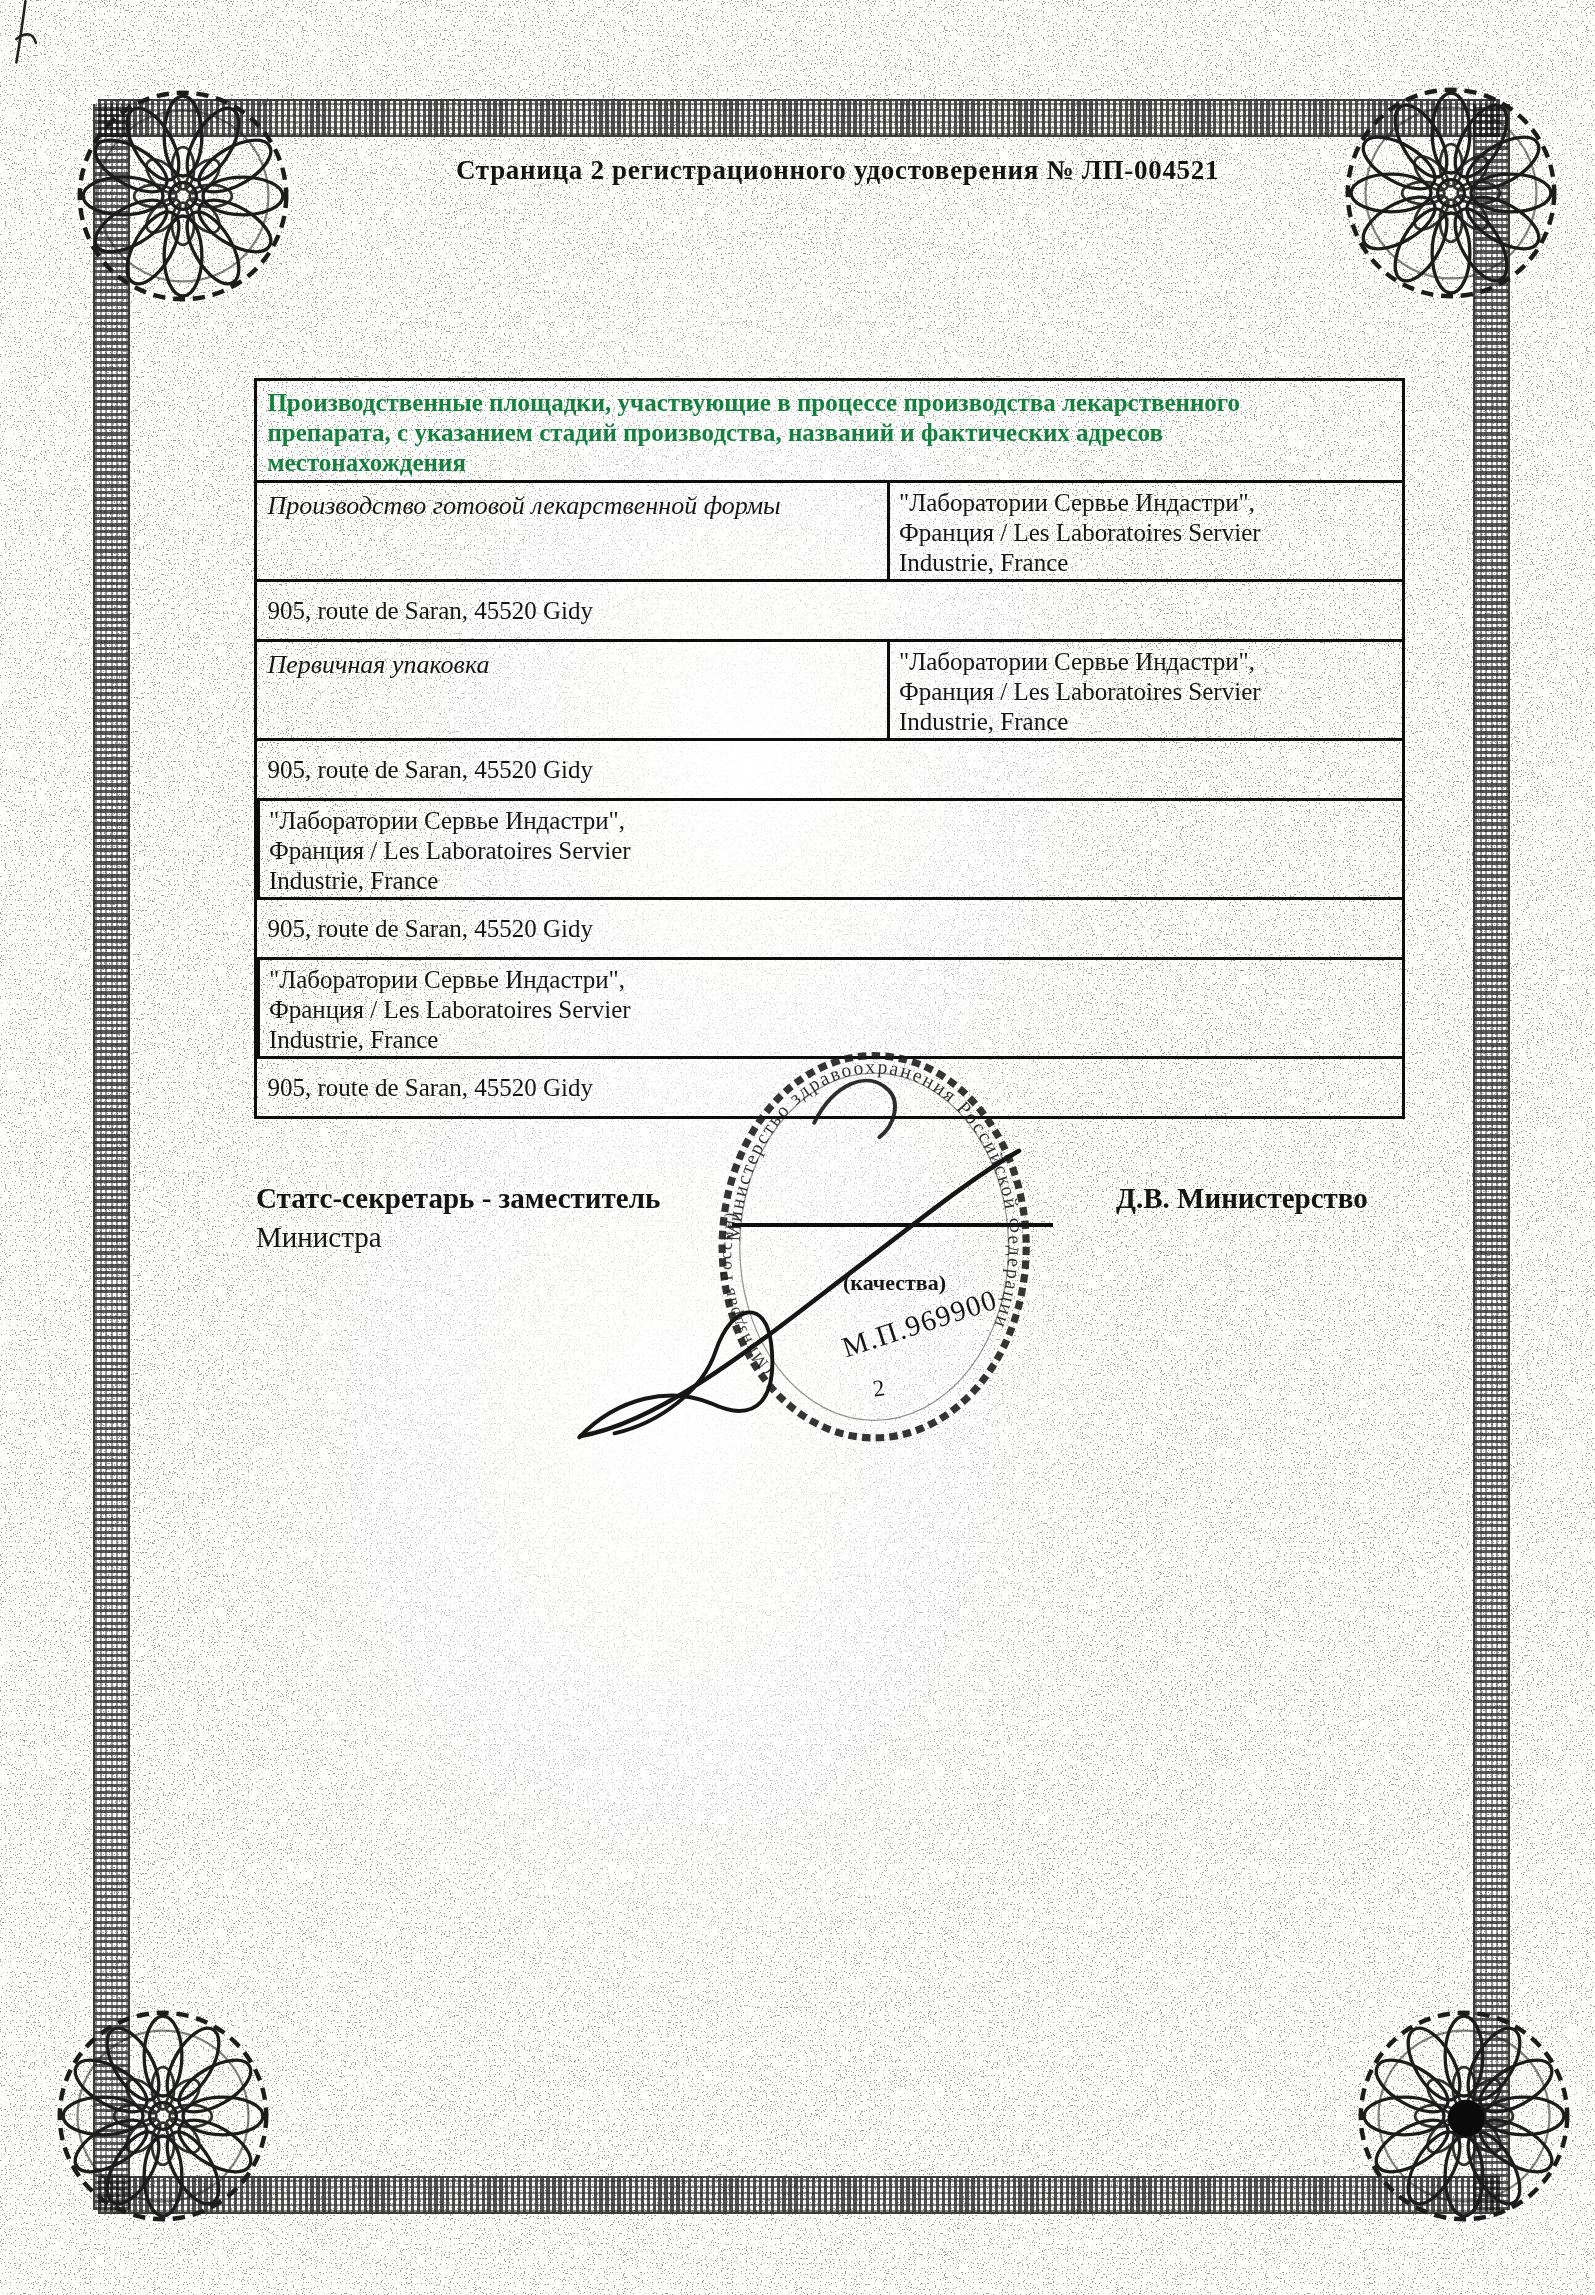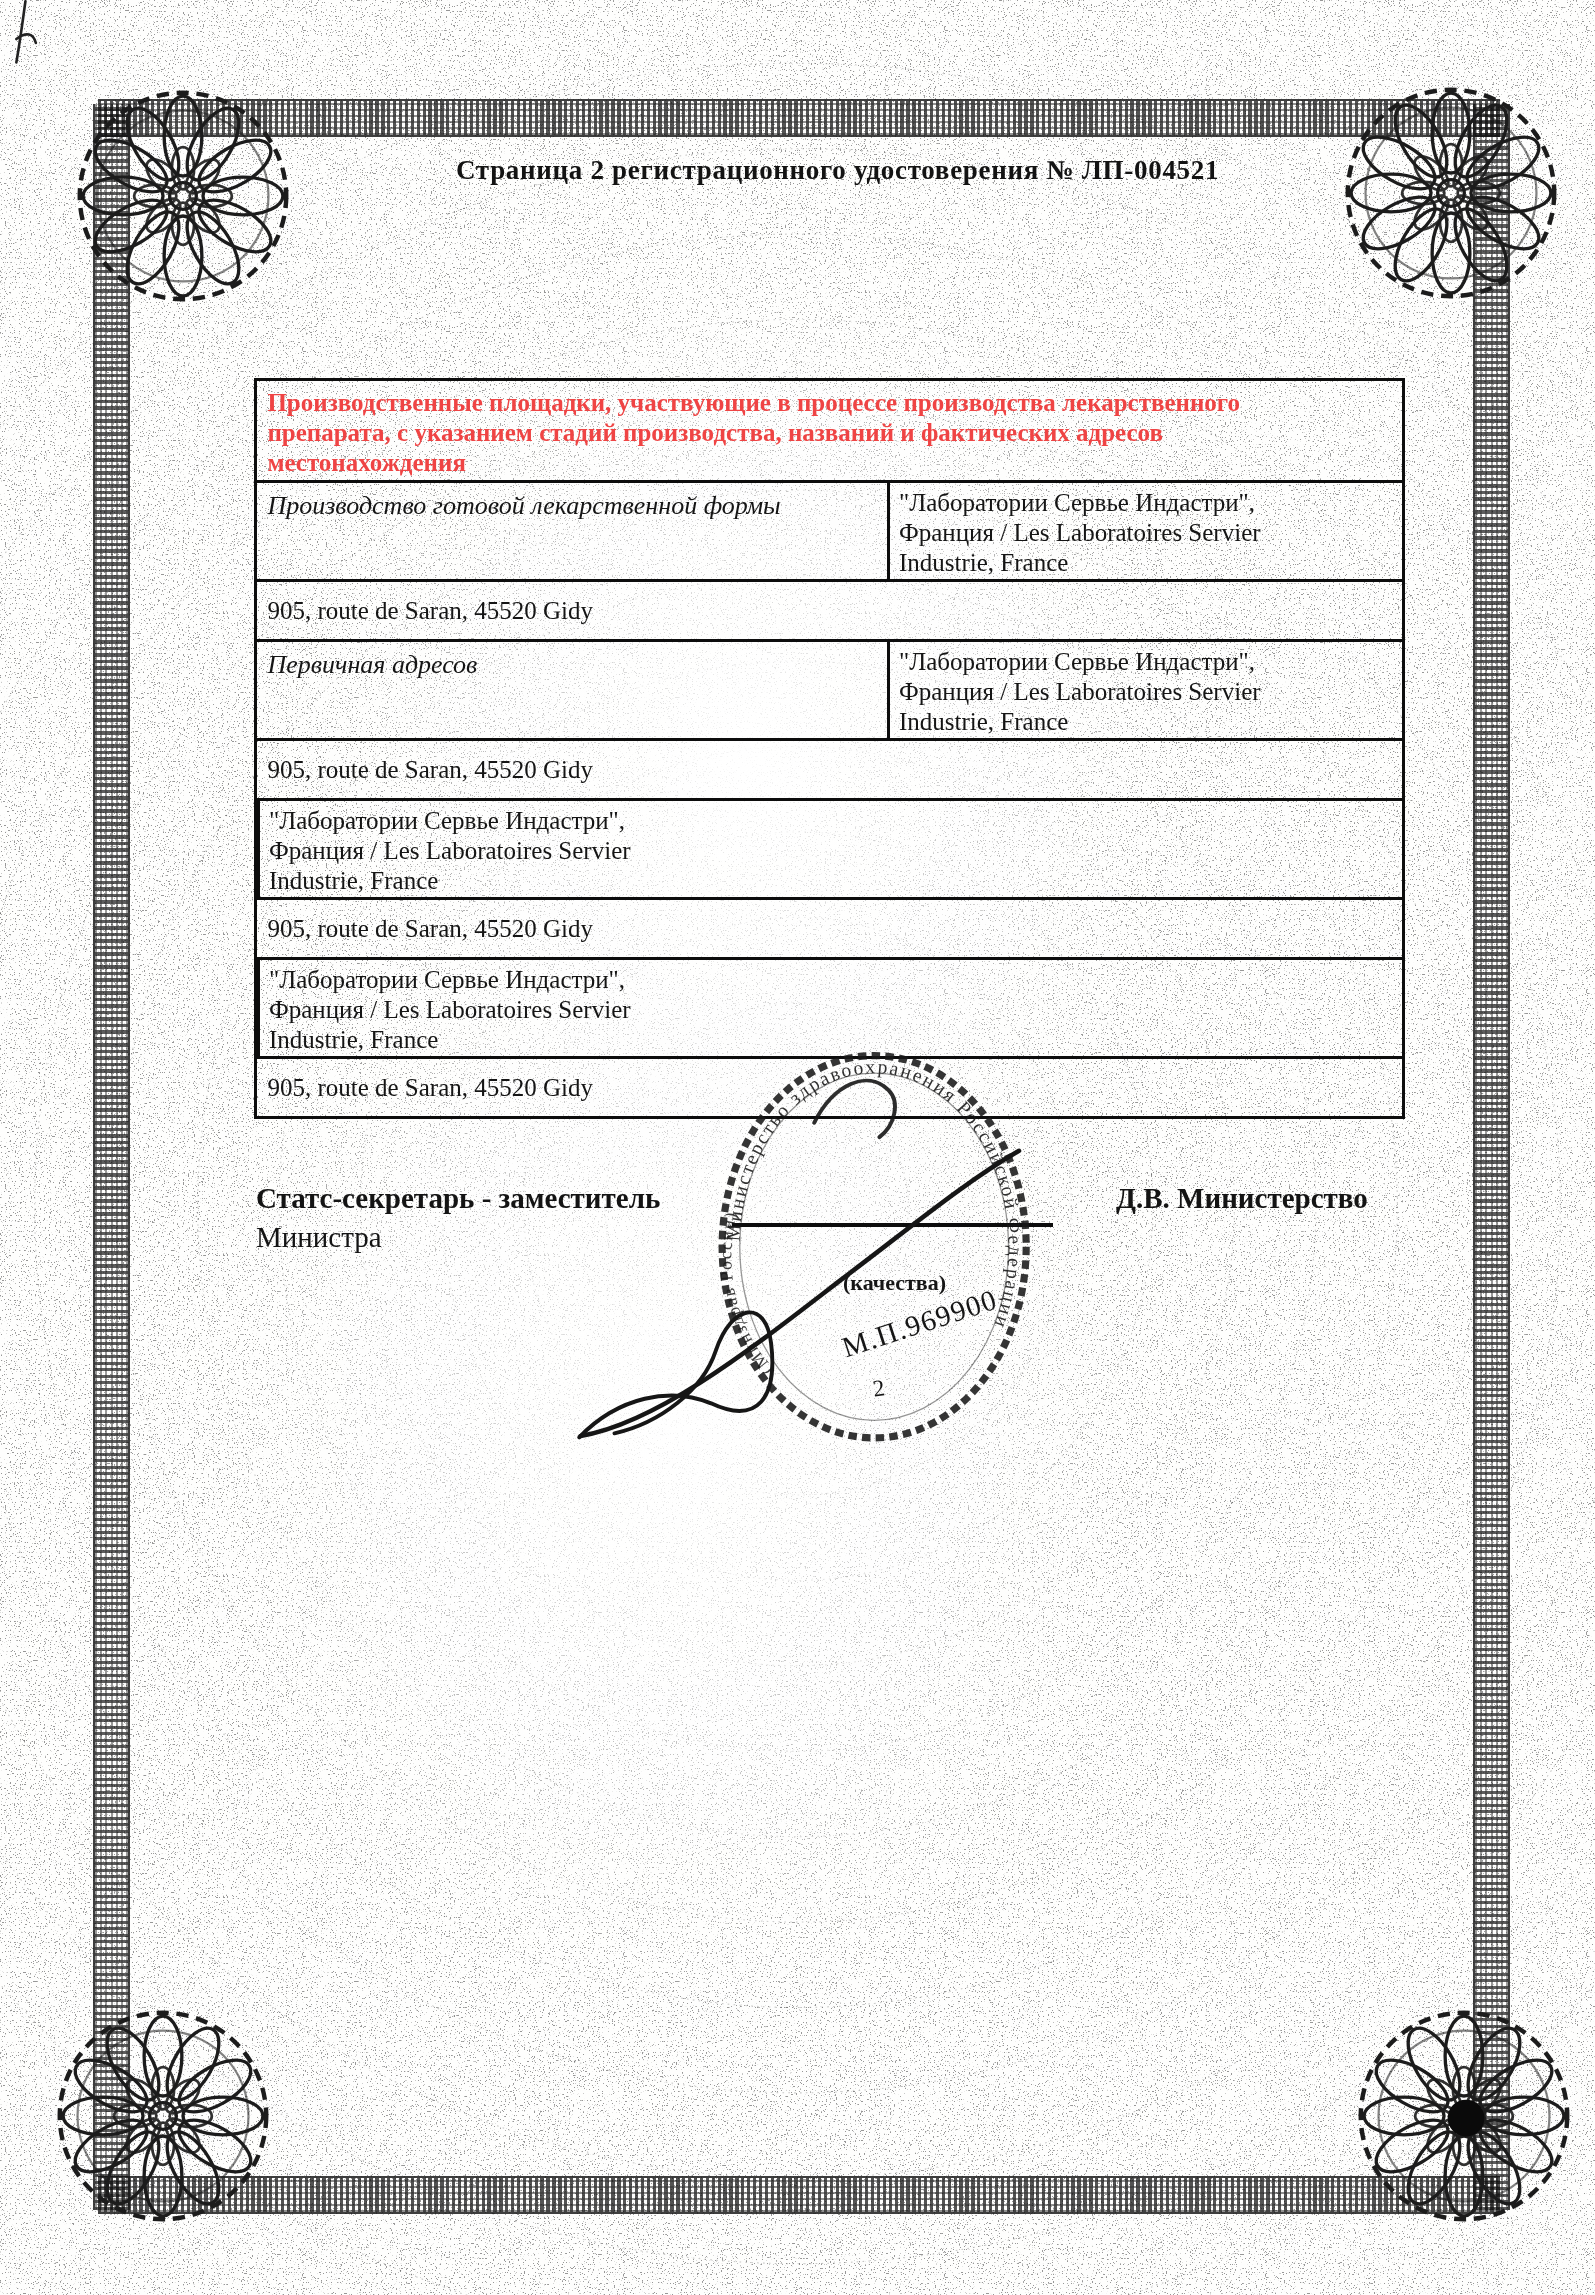--- a/index.html
+++ b/index.html
@@ -46,21 +46,21 @@
   .pen-mark{position:absolute;left:6.5px;top:0;}
   
   .tbl{
     position:absolute;left:254px;top:378px;width:1151px;
     border:3.9px solid #0d0d0d;box-sizing:border-box;
   }
   .trow{position:relative;box-sizing:border-box;border-top:3.3px solid #0d0d0d;}
   .trow:first-child{border-top:none;}
   .row-header{height:99px;padding:6.5px 10.4px;}
   .row-header .htxt{
-    max-width:991px;font-size:25px;font-weight:bold;line-height:30px;color:#ef4444;
+    max-width:991px;font-size:25px;font-weight:bold;line-height:30px;color:#15803d;
   }
   .row-stage{height:99px;display:flex;}
   .cell-stage{
     width:630px;box-sizing:border-box;padding:7.8px 10.4px;
     font-style:italic;font-size:26px;color:#151515;
   }
   .cell-maker{
     flex:1;box-sizing:border-box;border-left:3.3px solid #0d0d0d;padding:5.2px 9px;
     font-size:25px;line-height:30px;color:#151515;
   }
@@ -174,21 +174,21 @@
 
   <div class="trow row-stage">
     <div class="cell-stage">Производство готовой лекарственной формы</div>
     <div class="cell-maker">
         <span class="mtxt">"Лаборатории Сервье Индастри", Франция / Les Laboratoires Servier Industrie, France</span>
       </div>
   </div>
   <div class="trow row-addr">905, route de Saran, 45520 Gidy</div>
 
   <div class="trow row-stage">
-    <div class="cell-stage">Первичная адресов</div>
+    <div class="cell-stage">Первичная упаковка</div>
     <div class="cell-maker">
         <span class="mtxt">"Лаборатории Сервье Индастри", Франция / Les Laboratoires Servier Industrie, France</span>
       </div>
   </div>
   <div class="trow row-addr">905, route de Saran, 45520 Gidy</div>
 
   <div class="trow row-stage">
     <div class="cell-maker">
         <span class="mtxt">"Лаборатории Сервье Индастри", Франция / Les Laboratoires Servier Industrie, France</span>
       </div>

